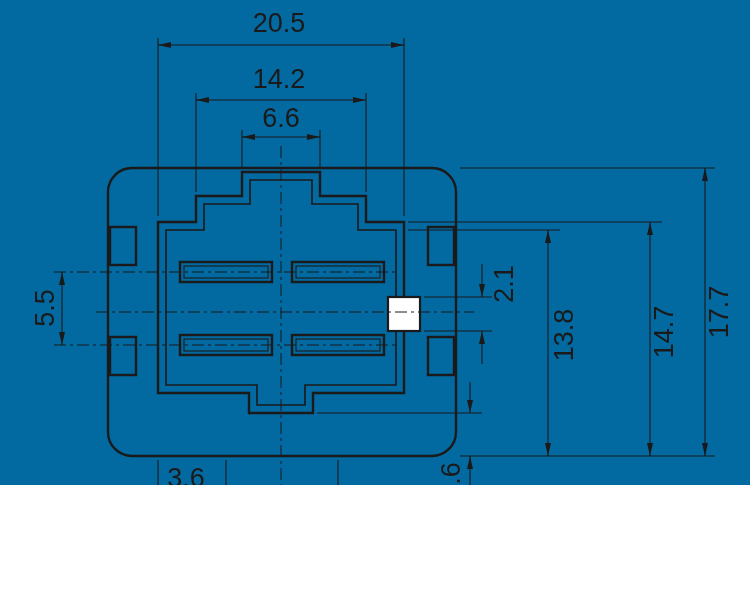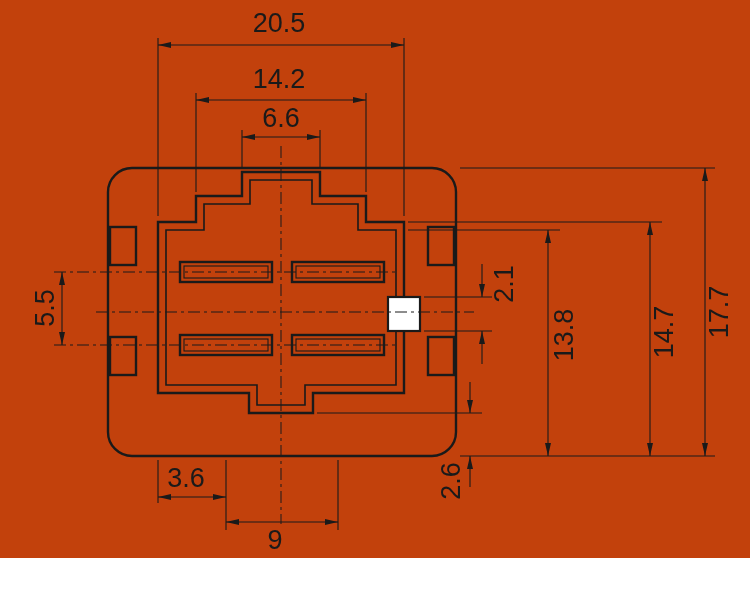--- a/index.html
+++ b/index.html
@@ -1,19 +1,19 @@
 <!DOCTYPE html>
 <html><head>
 <meta charset="utf-8">
 <style>
   html,body{margin:0;padding:0;background:#ffffff;}
   .stage{
     position:relative;
-    width:750px;height:558px;
-    background:#c2410c;
+    width:750px;height:485px;
+    background:#0369a1;
     overflow:hidden;
     font-family:"Liberation Sans", sans-serif;
   }
   svg{position:absolute;top:0;left:0;}
   text{
     font-family:"Liberation Sans", sans-serif;
     font-size:27px;
     fill:#1a1a1a;
   }
   .obj{stroke:#1a1a1a;fill:none;stroke-width:2.4;stroke-linejoin:miter;}

